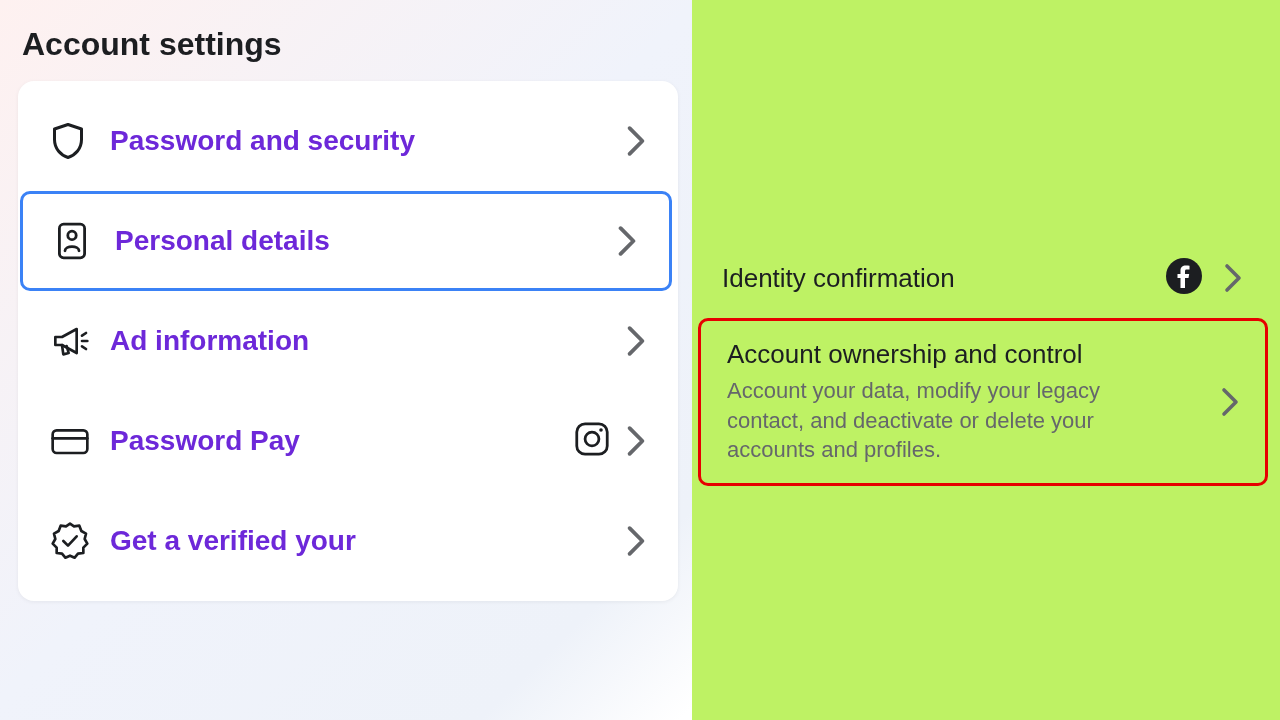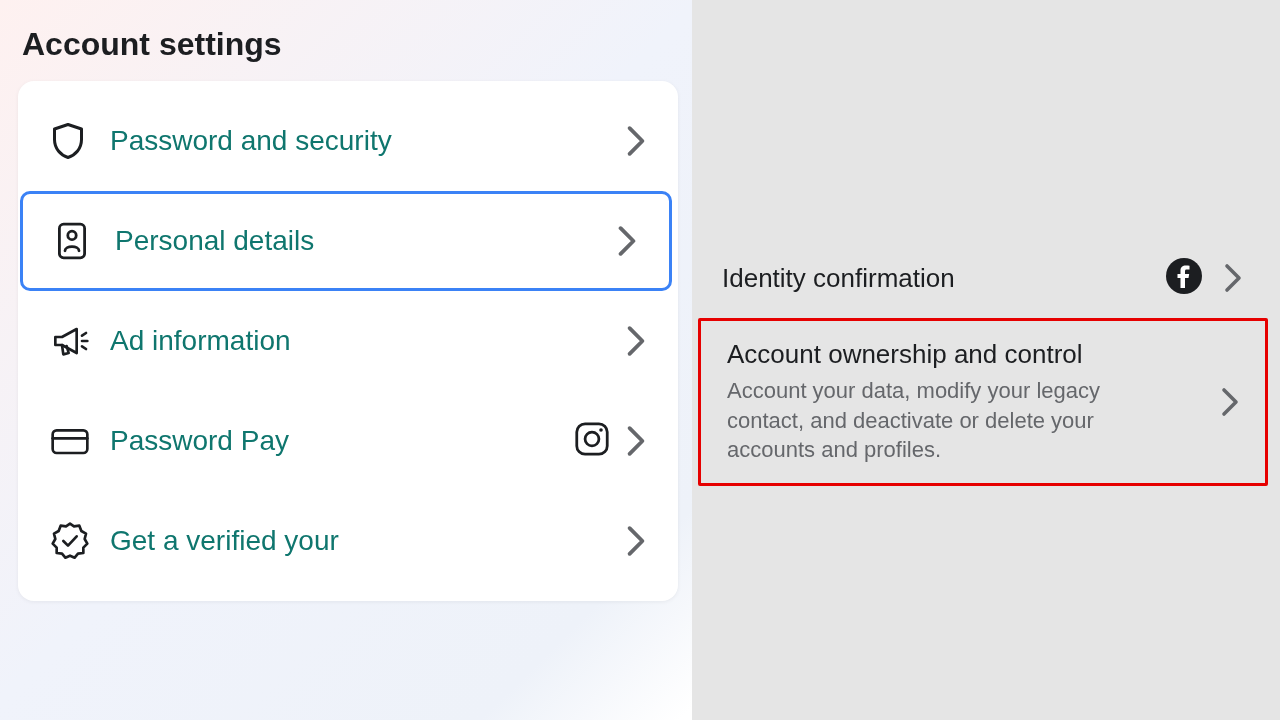--- a/index.html
+++ b/index.html
@@ -42,22 +42,22 @@
 
     .menu-item .icon-slot {
       width: 60px;
       display: flex;
       align-items: center;
     }
     .menu-item .icon-slot svg { display:block; }
 
     .menu-label {
       font-size: 28px;
-      font-weight: 400;
-      color: #0f766e;
+      font-weight: 700;
+      color: #6d28d9;
       flex: 1;
     }
 
     .trailing {
       display: flex;
       align-items: center;
       gap: 16px;
     }
 
     .chevron svg { display:block; }
@@ -65,21 +65,21 @@
     .highlight-red {
       border: 3px solid #3b82f6;
       border-radius: 10px;
     }
     .left-highlight {
       margin: 0 6px 0 2px;
     }
 
     .right-pane {
       flex: 1;
-      background: #e5e5e5;
+      background: #bef264;
       padding-left: 4px;
       padding-right: 12px;
     }
 
     .right-list {
       margin-top: 240px;
     }
 
     .right-item {
       display: flex;
@@ -100,21 +100,21 @@
       color: #65676b;
       line-height: 1.35;
       margin-top: 6px;
       max-width: 430px;
     }
 
     .right-item .trailing { gap: 22px; }
 
     .right-highlight {
       border: 3px solid #e60000;
-      border-radius: 2px;
+      border-radius: 10px;
       margin: 2px 0 0 2px;
     }
 
   </style>
 </head>
 <body>
 
 <div class="left-pane">
   <h1 class="page-title">Account settings</h1>
 

